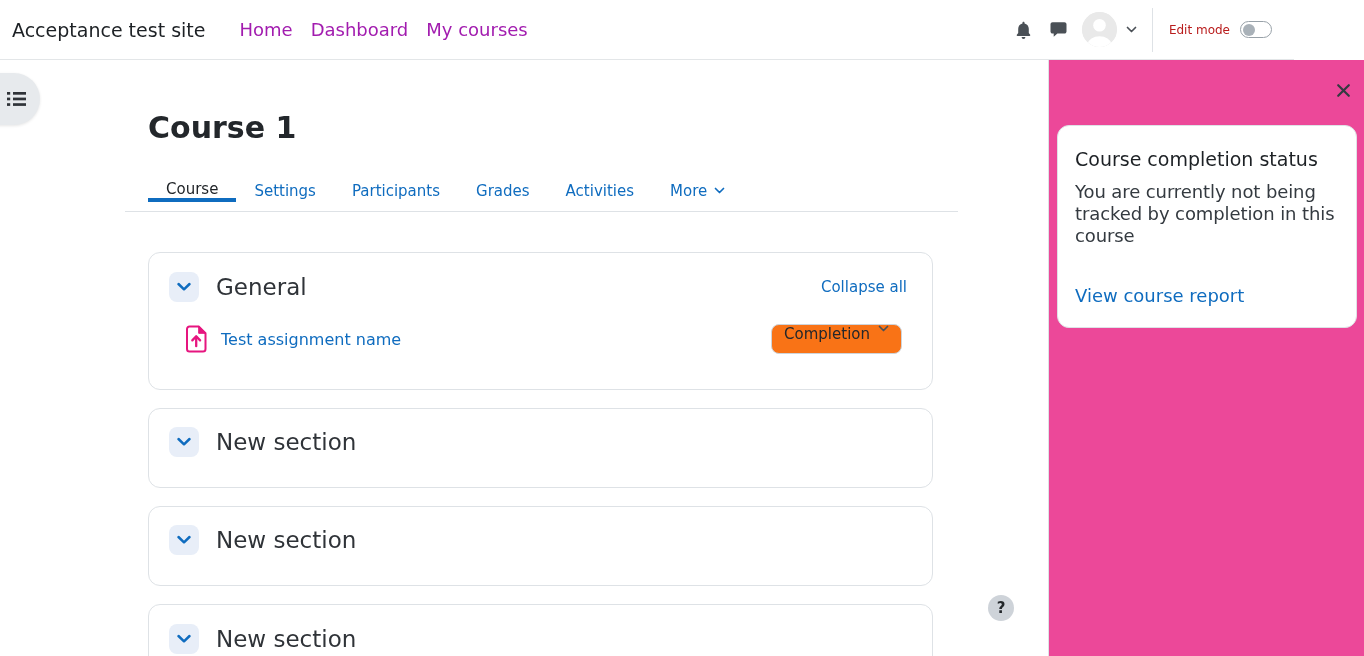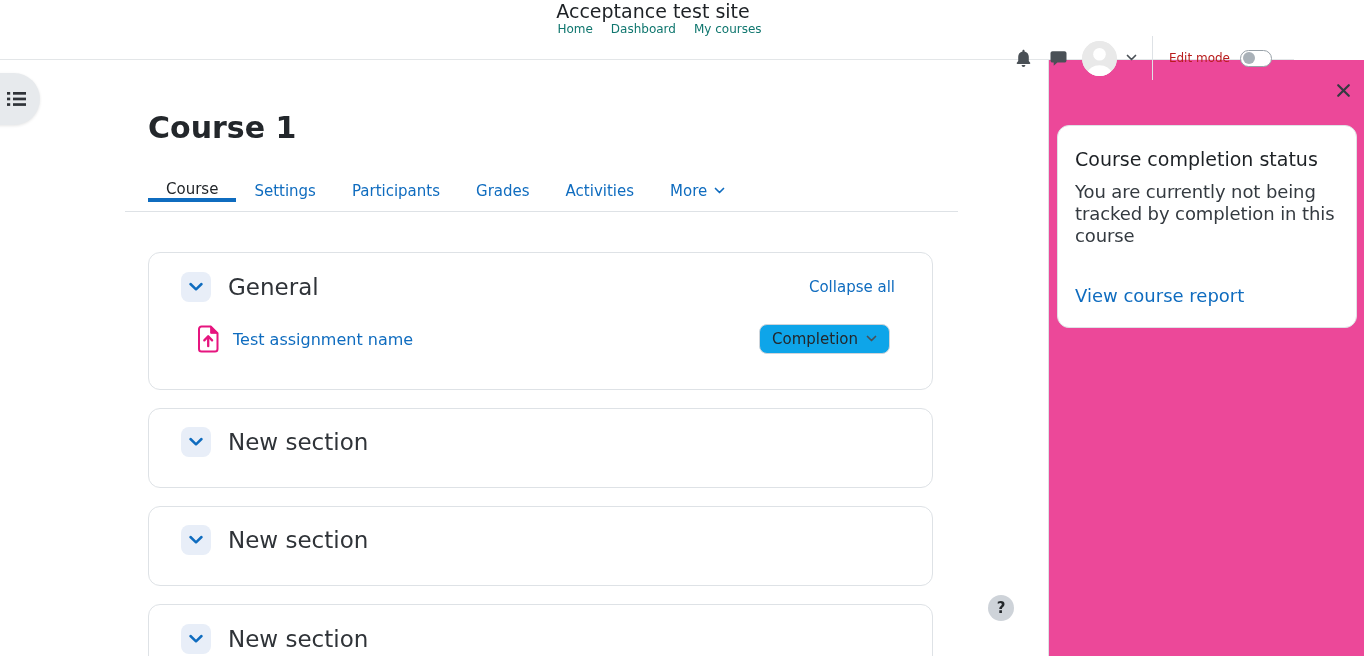--- a/index.html
+++ b/index.html
@@ -8,25 +8,25 @@
     font-family: "DejaVu Sans", "Liberation Sans", sans-serif;
     background:#fff; color:#1d2125; overflow:hidden; position:relative;
   }
   a { text-decoration:none; cursor:pointer; }
   button { font-family:inherit; cursor:pointer; }
 
   
   .navbar {
     position:absolute; top:0; left:0; width:1294px; height:60px;
     background:#fff; border-bottom:1px solid #e3e6e8;
-    display:flex; align-items:center; z-index:20;flex-direction:column;
+    display:flex; align-items:center; z-index:20;
   }
   .brand { margin-left:12px; font-size:19px; color:#1d2125; white-space:nowrap; }
   .primary-nav { display:flex; margin-left:25px; }
-  .primary-nav a { padding:0 9px; font-size:12px; color:#0f766e; }
+  .primary-nav a { padding:0 9px; font-size:18px; color:#a21caf; }
   .nav-right { margin-left:auto; display:flex; align-items:center; padding-right:22px; }
   .icon-btn { width:35px; height:35px; border:none; background:none; display:flex; align-items:center; justify-content:center; }
   .usermenu { display:flex; align-items:center; margin-left:6px; background:none; border:none; }
   .avatar { width:35px; height:35px; border-radius:50%; overflow:hidden; background:#e9e9e9; display:block; }
   .usermenu .chev { margin-left:9px; display:flex; }
   .nav-divider { width:1px; height:44px; background:#dee2e6; margin:0 16px 0 15px; }
   .editmode-label { font-size:12px; color:#b91c1c; margin-right:10px; }
   .toggle { position:relative; width:32px; height:17px; border:1px solid #98a1a8; border-radius:9px; background:#fff; display:inline-block; }
   .toggle .knob { position:absolute; left:2px; top:1.5px; width:12px; height:12px; border-radius:50%; background:#a9b1b8; }
 
@@ -42,40 +42,40 @@
   .page-title { position:absolute; left:148px; top:110px; font-size:30px; font-weight:700; color:#23272b; }
 
   .tabbar {
     position:absolute; left:125px; top:171px; width:833px; height:41px;
     display:flex; align-items:center; border-bottom:1px solid #dee2e6; padding-left:23px;
   }
   .tab { display:flex; align-items:center; gap:7px; padding:0 18px; font-size:15px; color:#0f6cbf; }
   .tab.active { color:#1d2125; border-bottom:4px solid #0f6cbf; }
 
   .sections { position:absolute; left:148px; top:252px; width:785px; }
-  .card { background:#fff; border:1px solid #dee2e6; border-radius:12px; padding:19px 32px; }
+  .card { background:#fff; border:1px solid #dee2e6; border-radius:12px; padding:19px 20px; }
   .card + .card { margin-top:18px; }
   .card.general { height:138px; }
   .card.short { height:80px; padding-top:18px; }
   .card.cut { height:92px; }
 
   .card-head { display:flex; align-items:center; }
   .chev-btn {
     width:30px; height:30px; border-radius:8px; border:none; background:#e8eef8;
     display:flex; align-items:center; justify-content:center; flex:0 0 auto;
   }
   .section-title { font-size:23px; font-weight:400; color:#2f3338; margin-left:17px; white-space:nowrap; }
   .collapse-all { margin-left:auto; margin-right:5px; font-size:15px; color:#0f6cbf; }
 
   .activity-row { display:flex; align-items:center; margin-top:22px; padding-left:16px; }
   .assign-icon { display:flex; flex:0 0 auto; }
   .activity-link { margin-left:14px; font-size:16px; color:#0f6cbf; }
   .completion-btn {
-    margin-left:auto; margin-right:10px; height:30px; display:flex; align-items:center; gap:8px;
-    background:#0ea5e9; border:1px solid #ced4da; border-radius:8px; padding:0 12px;
+    margin-left:auto; margin-right:10px; height:30px; display:flex; gap:8px;
+    background:#f97316; border:1px solid #ced4da; border-radius:8px; padding:0 12px;
     font-size:15px; color:#23272b;
   }
 
   
   .drawer {
     position:absolute; left:1048px; top:60px; width:316px; height:596px;
     background:#ec4899; border-left:1px solid #dee2e6;
   }
   .drawer-close { position:absolute; top:18px; right:9px; width:24px; height:24px; background:none; border:none; display:flex; align-items:center; justify-content:center; }
   .block-card {

